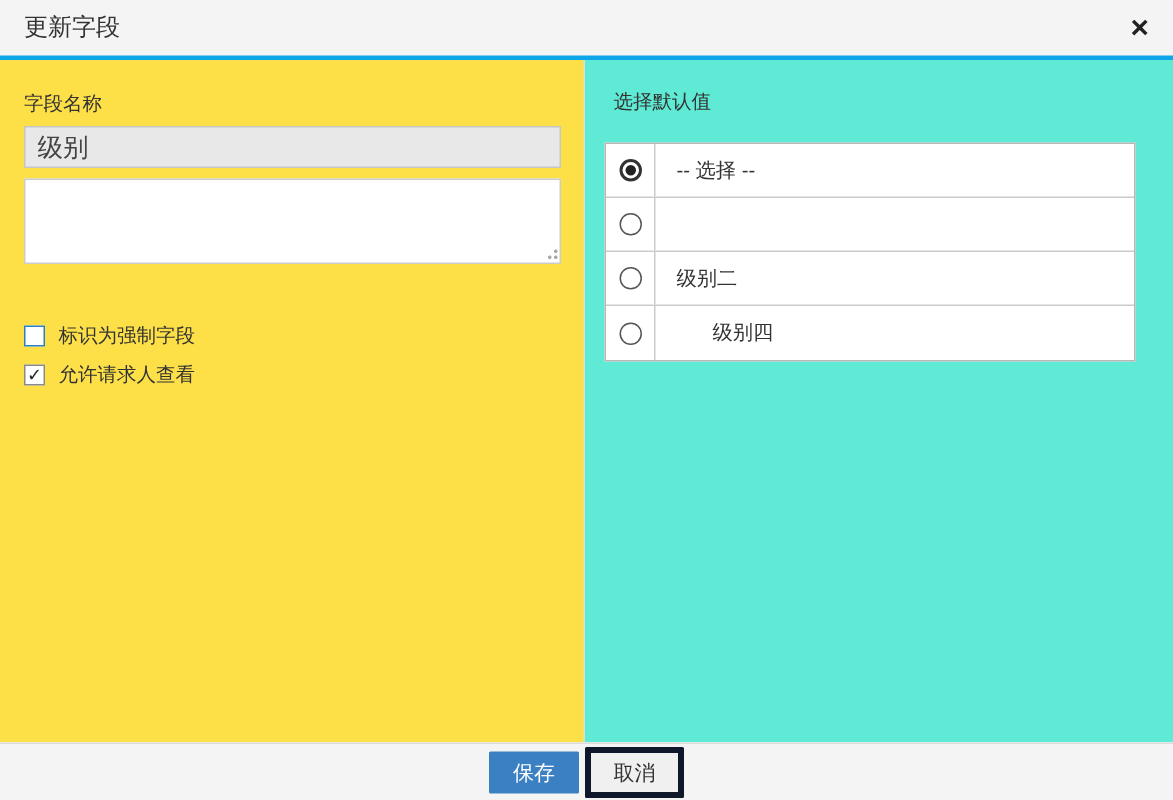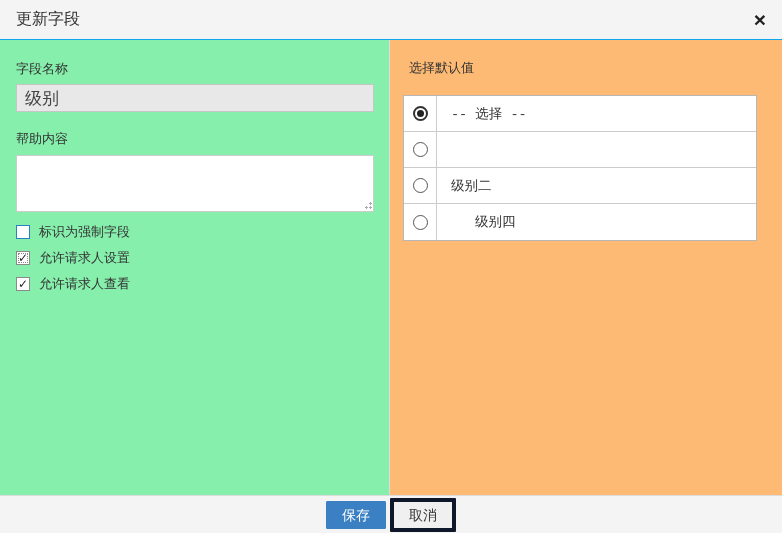--- a/index.html
+++ b/index.html
@@ -8,36 +8,36 @@
     font-family: "Liberation Sans", "DejaVu Sans", sans-serif;
     width: 782px; height: 533px; overflow: hidden;
   }
   .dialog {
     width: 782px; height: 533px; background: #fff;
     display: flex; flex-direction: column; position: relative;
   }
   
   .dlg-header {
     height: 40px; flex: 0 0 40px; background: #f4f4f4;
-    border-bottom: 1px solid #0ea5e9;
+    border-bottom: 3px solid #0ea5e9;
     display: flex; align-items: center; padding: 0 16px;
   }
   .dlg-title { font-size: 16px; color: #333; }
   .dlg-close {
     margin-left: auto; font-size: 21px; line-height: 1; color: #222;
     cursor: pointer; font-weight: bold; user-select: none;
   }
   
   .dlg-body { flex: 1 1 auto; display: flex; overflow: hidden; }
   .panel-left {
-    width: 390px; flex: 0 0 390px; background: #86efac;
+    width: 390px; flex: 0 0 390px; background: #fde047;
     border-right: 1px solid #ddd; padding: 10px 16px 0 16px;
   }
   .panel-right {
-    flex: 1 1 auto; background: #fdba74; padding: 10px 11px 0 13px; font-family: Liberation Mono, monospace;
+    flex: 1 1 auto; background: #5eead4; padding: 10px 11px 0 13px;
   }
   .form-label { display: block; font-size: 13px; color: #333; }
   .lbl-mt { margin-top: 10px; }
   .name-input {
     margin-top: 6px; width: 358px; height: 28px;
     background: #e8e8e8; border: 1px solid #c6c6c6;
     font-family: inherit; font-size: 17px; color: #444; padding: 0 8px;
   }
   .help-label { margin-top: 18px; }
   .help-wrap { position: relative; margin-top: 7px; width: 358px; }
@@ -48,21 +48,21 @@
     display: block;
   }
   .resize-grip {
     position: absolute; right: 2px; bottom: 3px; width: 9px; height: 9px;
     cursor: nwse-resize;
     background:
       radial-gradient(circle at 7.5px 7.5px, #aaa 1px, transparent 1.4px),
       radial-gradient(circle at 7.5px 3.5px, #aaa 1px, transparent 1.4px),
       radial-gradient(circle at 3.5px 7.5px, #aaa 1px, transparent 1.4px);
   }
-  .checkbox-group { margin-top: 12px; }
+  .checkbox-group { margin-top: 40px; }
   .cb-row {
     display: flex; align-items: center; margin-bottom: 10px;
     font-size: 13px; color: #333; cursor: pointer; height: 16px;
   }
   .cb-box {
     width: 14px; height: 14px; border: 1px solid #8a8a8a; background: #fff;
     display: inline-flex; align-items: center; justify-content: center;
     margin-right: 9px; flex: 0 0 14px; position: relative;
     font-size: 12px; color: #222;
   }
@@ -120,34 +120,29 @@
     <span class="dlg-title">更新字段</span>
     <span class="dlg-close">×</span>
   </div>
 
   <div class="dlg-body">
 
     <div class="panel-left">
       <label class="form-label lbl-mt">字段名称</label>
       <input class="name-input" type="text" disabled="" value="级别" style="">
 
-      <label class="form-label help-label">帮助内容</label>
       <div class="help-wrap">
         <textarea class="help-textarea" style=""></textarea>
         <span class="resize-grip"></span>
       </div>
 
       <div class="checkbox-group">
         <div class="cb-row">
           <span class="cb-box blue"></span>
           <span>标识为强制字段</span>
-        </div>
-        <div class="cb-row">
-          <span class="cb-box checked focused"></span>
-          <span>允许请求人设置</span>
         </div>
         <div class="cb-row">
           <span class="cb-box checked"></span>
           <span>允许请求人查看</span>
         </div>
       </div>
     </div>
 
     <div class="panel-right">
       <label class="form-label opt-label">选择默认值</label>

